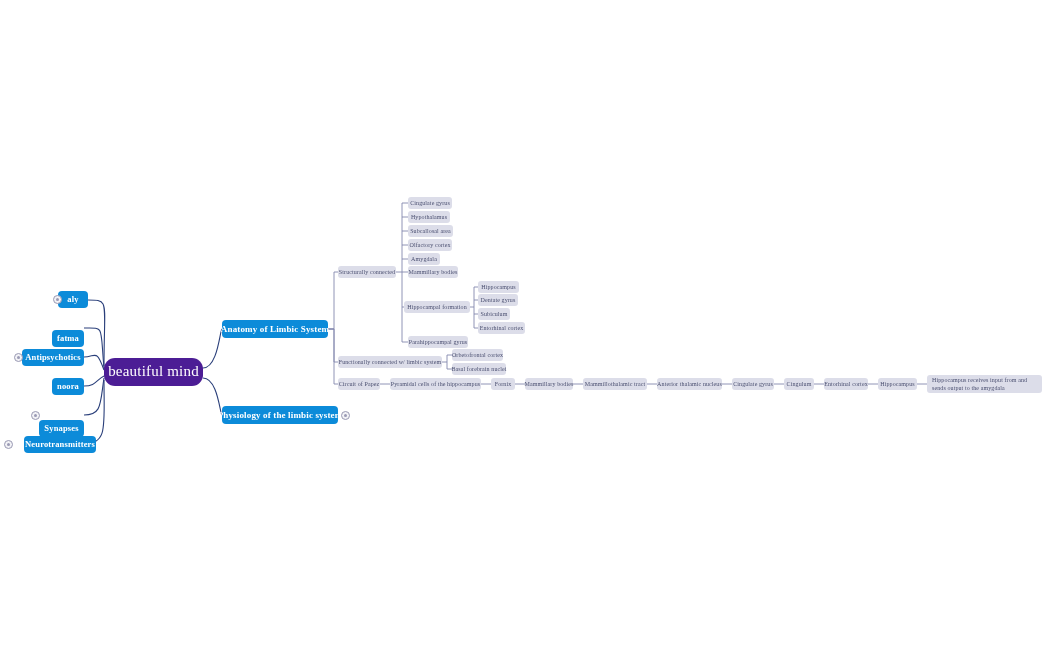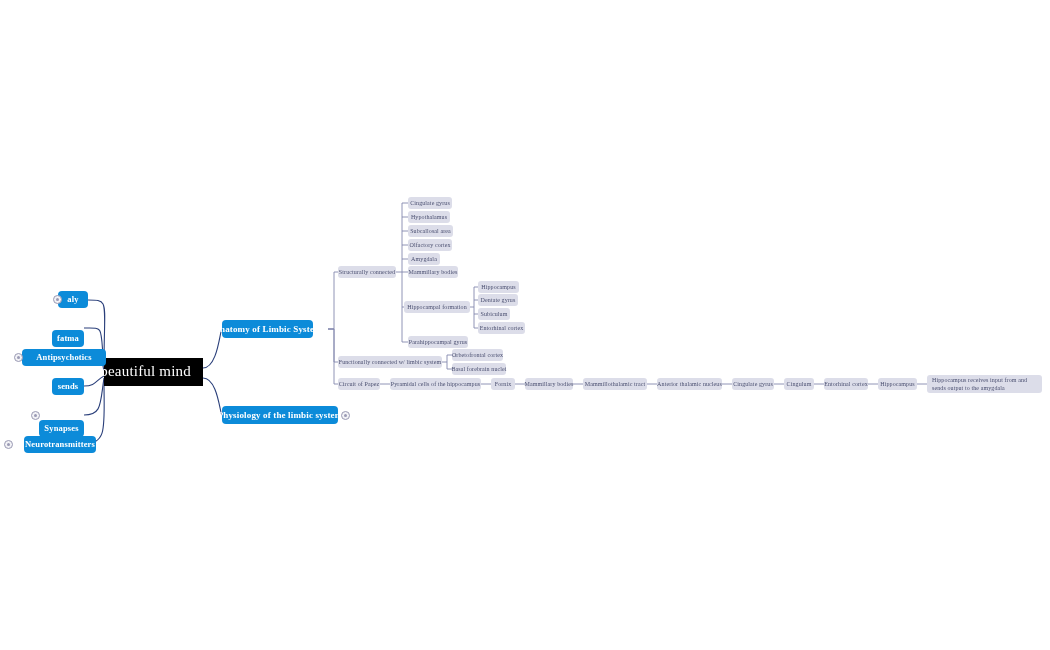--- a/index.html
+++ b/index.html
@@ -35,29 +35,28 @@
     display: flex;
     align-items: center;
     justify-content: center;
     white-space: nowrap;
     line-height: 1.15;
     font-family: Liberation Serif, serif;
   }
 
   
   .node.root {
-    background: #000000;
+    background: #4c1d95;
     color: #ffffff;
-    border-radius: 0;
+    border-radius: 11px;
     font-size: 15px;
     letter-spacing: .2px;
     padding: 0 12px;
     height: 28px;
     box-shadow: 0 0 0 0 transparent;
-    justify-content: flex-end;
   }
 
   
   .node.primary {
     background: #0c8bd9;
     color: #ffffff;
     border-radius: 4px;
     font-size: 8.5px;
     font-weight: bold;
     letter-spacing: .15px;
@@ -176,40 +175,40 @@
 
   <div class="node primary" style="left:58px; top:291px; width:30px;">
     <span>aly</span>
   </div>
   <div class="toggle" style="left:53px; top:295px;"></div>
 
   <div class="node primary" style="left:52px; top:320px; width:32px;margin-top:10px;">
     <span>fatma</span>
   </div>
 
-  <div class="node primary" style="left:22px; top:349px; width:84px;text-align:center;">
+  <div class="node primary" style="left:22px; top:349px; width:62px;text-align:center;">
     <span>Antipsychotics</span>
   </div>
   <div class="toggle" style="left:14px; top:353px;"></div>
 
   <div class="node primary" style="left:52px; top:378px; width:32px;">
-    <span>sends</span>
+    <span>noora</span>
   </div>
 
   <div class="node primary" style="left:39px; top:420px; width:45px;">
     <span>Synapses</span>
   </div>
   <div class="toggle" style="left:31px; top:411px;"></div>
 
   <div class="node primary" style="left:24px; top:436px; width:72px;">
     <span>Neurotransmitters</span>
   </div>
   <div class="toggle" style="left:4px; top:440px;"></div>
 
-  <div class="node primary tall" style="left:222px; top:320px; width:91px;">
+  <div class="node primary tall" style="left:222px; top:320px; width:106px;">
     <span>Anatomy of Limbic System</span>
   </div>
 
   <div class="node primary tall" style="left:222px; top:406px; width:116px;">
     <span>Physiology of the limbic system</span>
   </div>
   <div class="toggle" style="left:341px; top:411px;"></div>
 
   <div class="node leaf" style="left:338px; top:266px; width:58px;">
     <span>Structurally connected</span>

